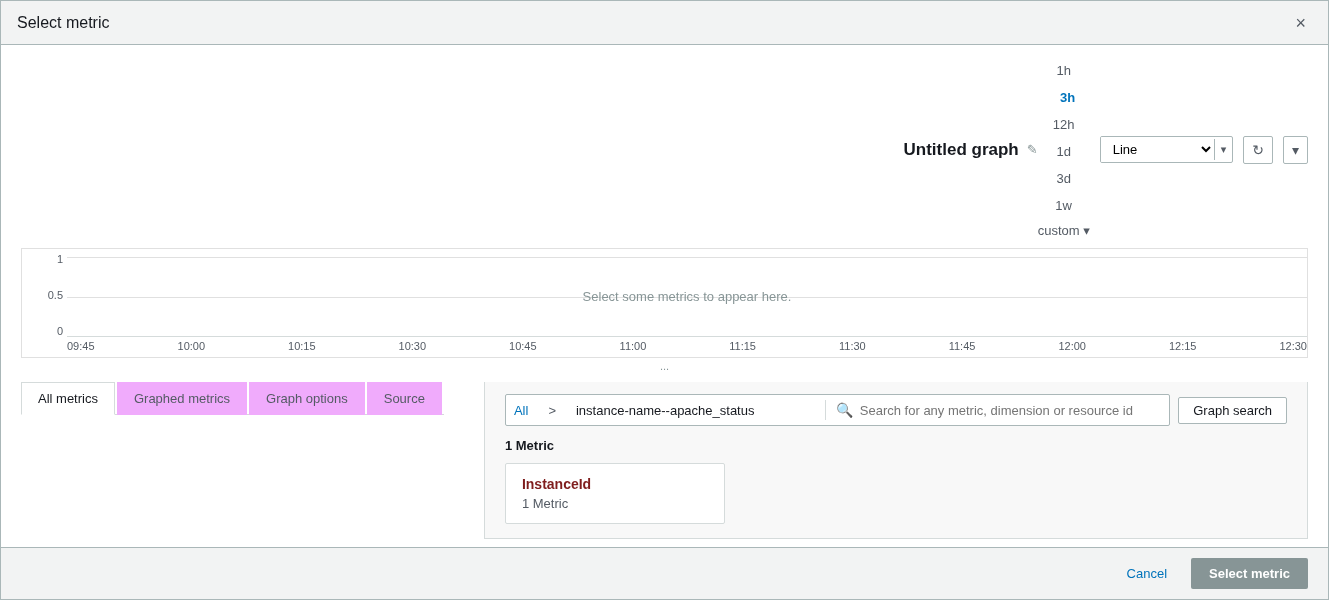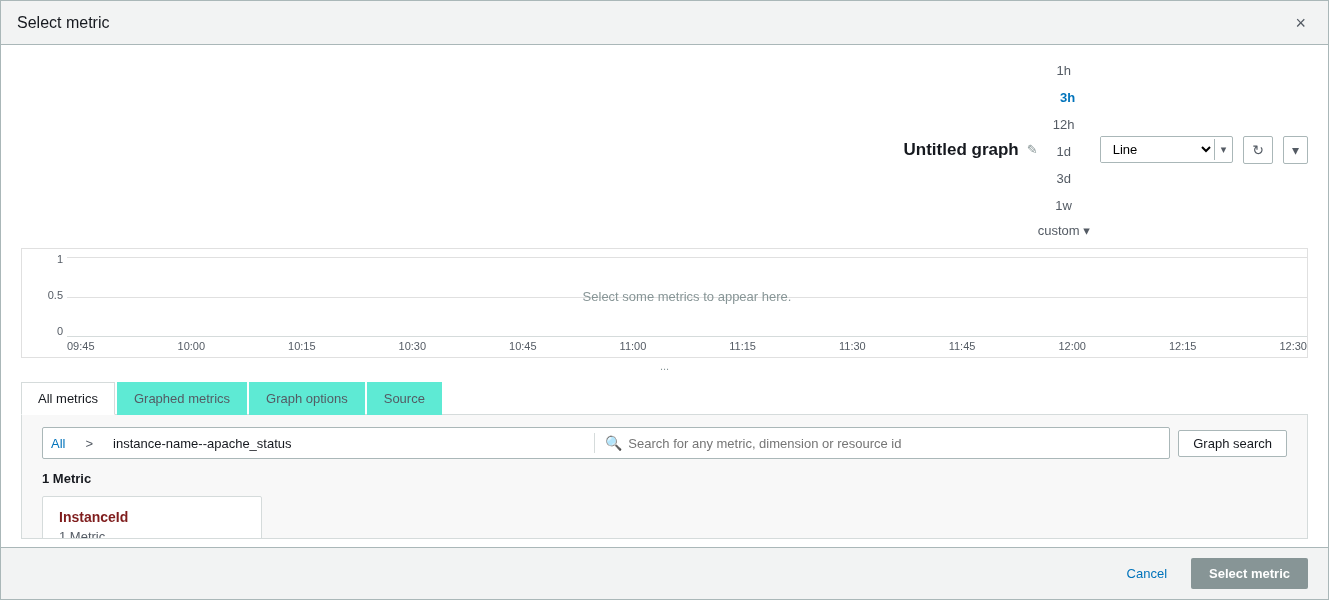--- a/index.html
+++ b/index.html
@@ -222,21 +222,21 @@
     }
 
     .tab {
       padding: 8px 16px;
       cursor: pointer;
       font-size: 13px;
       color: #545b64;
       border: 1px solid transparent;
       border-bottom: none;
       margin-bottom: -1px;
-      background: #5eead4;
+      background: #f0abfc;
       margin-right: 2px;
     }
 
     .tab.active {
       background: #fff;
       color: #16191f;
       border-color: #d5dbdb;
       border-bottom: 1px solid #fff;
     }
 
@@ -379,21 +379,20 @@
       font-size: 13px;
       cursor: pointer;
       font-weight: 600;
     }
 
     .content-area {
       flex: 1;
       overflow: hidden;
       padding: 0 0 8px 0;
       display: flex;
-      flex-direction: column;
     }
 
     .tabs-wrapper {
       padding: 0 20px;
     }
   </style>
 </head>
 <body>
 
 <div class="modal-container">

